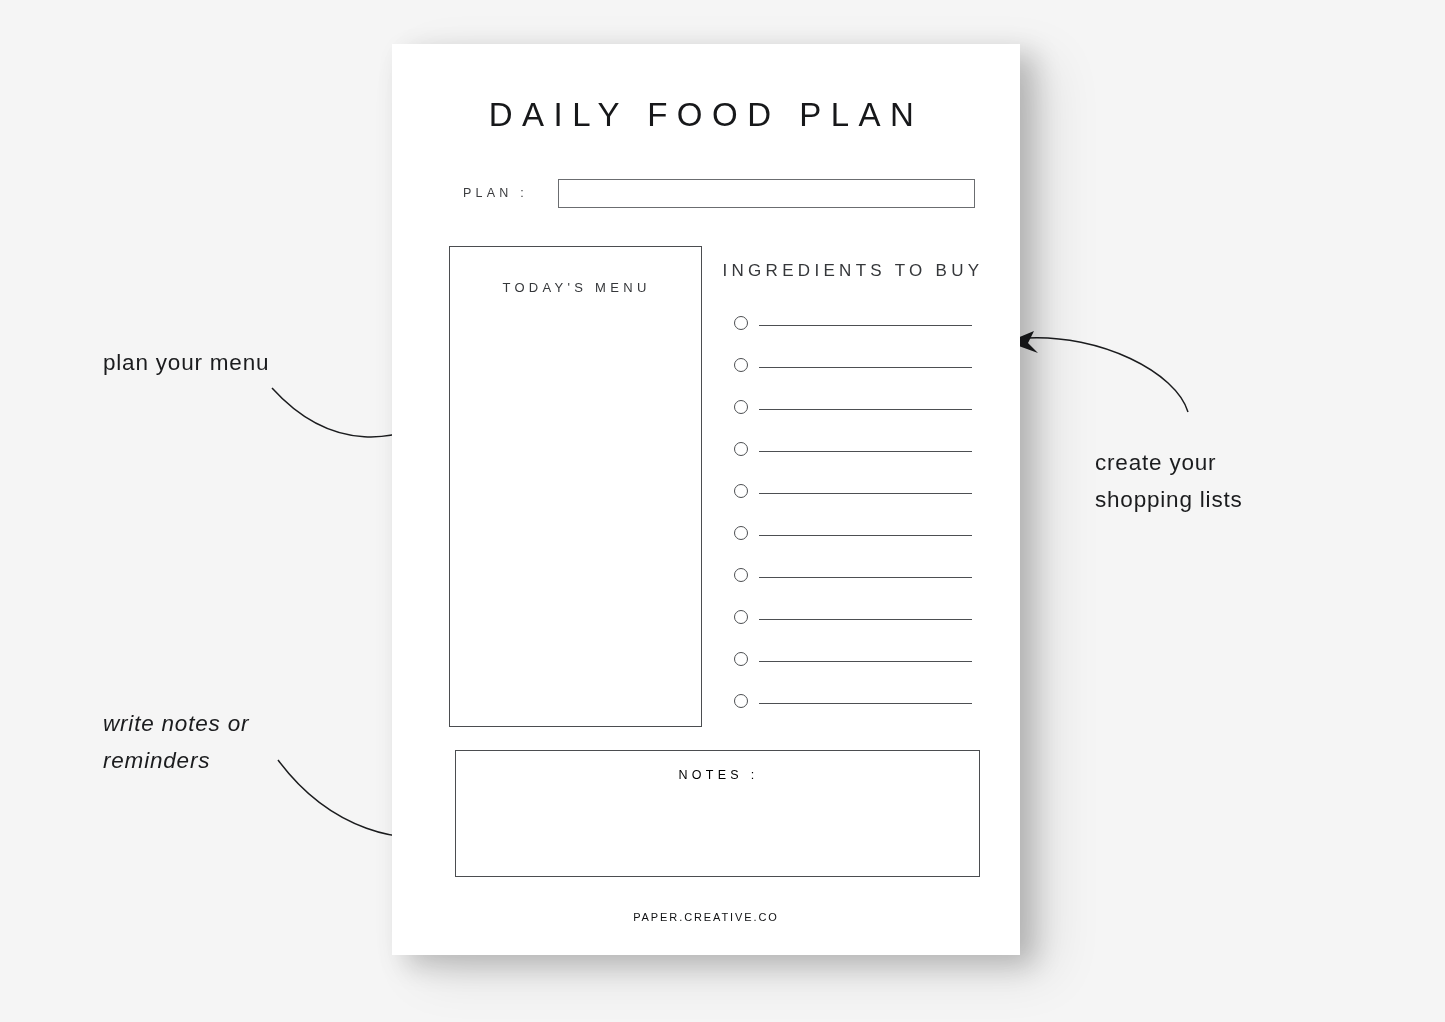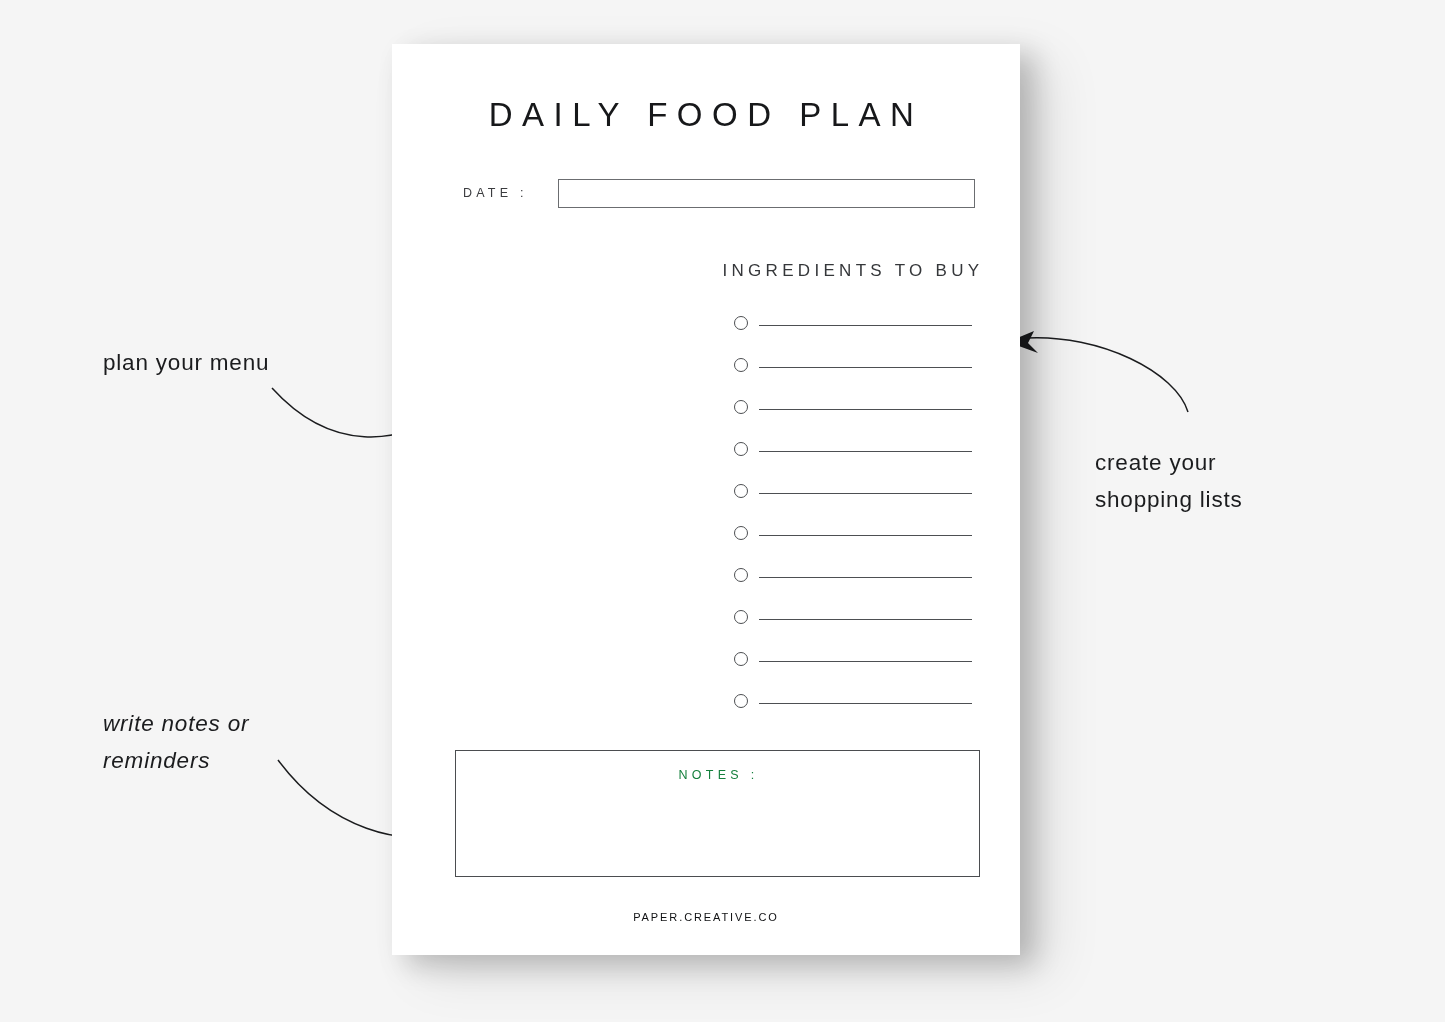--- a/index.html
+++ b/index.html
@@ -162,21 +162,21 @@
     box-sizing: border-box;
   }
   .notes-title {
     position: absolute;
     left: 0;
     top: 17px;
     width: 525px;
     text-align: center;
     font-size: 12.5px;
     letter-spacing: 4.3px;
-    color: #15803d;
+    color: #000000;
     white-space: nowrap;
   }
 
   
   .sheet-footer {
     position: absolute;
     left: 0;
     top: 867px;
     width: 628px;
     text-align: center;
@@ -230,24 +230,27 @@
       <path d="M 1188 412 C 1176 372 1100 334 1026 338" fill="none" stroke="#1b1c1e" stroke-width="1.5"></path>
       <path d="M 1008 342 L 1034 331 L 1028 343 L 1038 353 Z" fill="#1b1c1e"></path>
     </g>
   </svg>
 
   <div class="sheet">
 
     <div class="sheet-title">DAILY FOOD PLAN</div>
 
     <div class="date-row">
-      <div class="date-label">DATE :</div>
+      <div class="date-label">PLAN :</div>
       <div class="date-box"></div>
     </div>
 
+    <div class="menu-box">
+      <div class="menu-title">TODAY'S MENU</div>
+    </div>
 
     <div class="ingredients">
       <div class="ingredients-title">INGREDIENTS TO BUY</div>
       <div class="ing-list" id="ing-list">
           <div class="ing-row">
             <span class="ing-check"></span>
             <span class="ing-line"></span>
           </div>
           <div class="ing-row">
             <span class="ing-check"></span>

